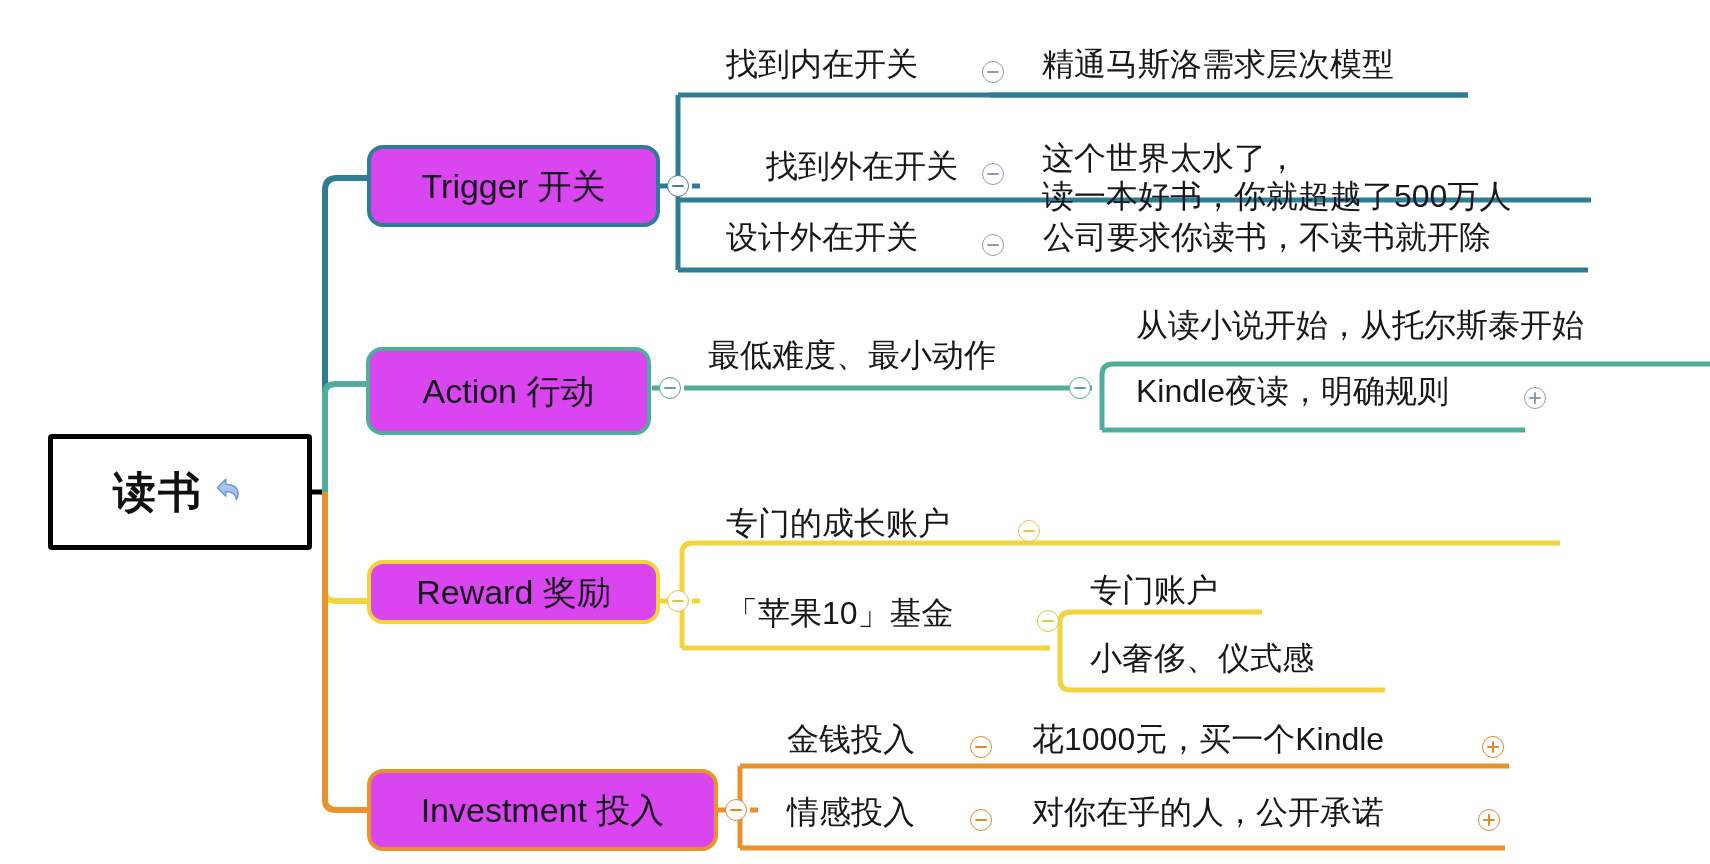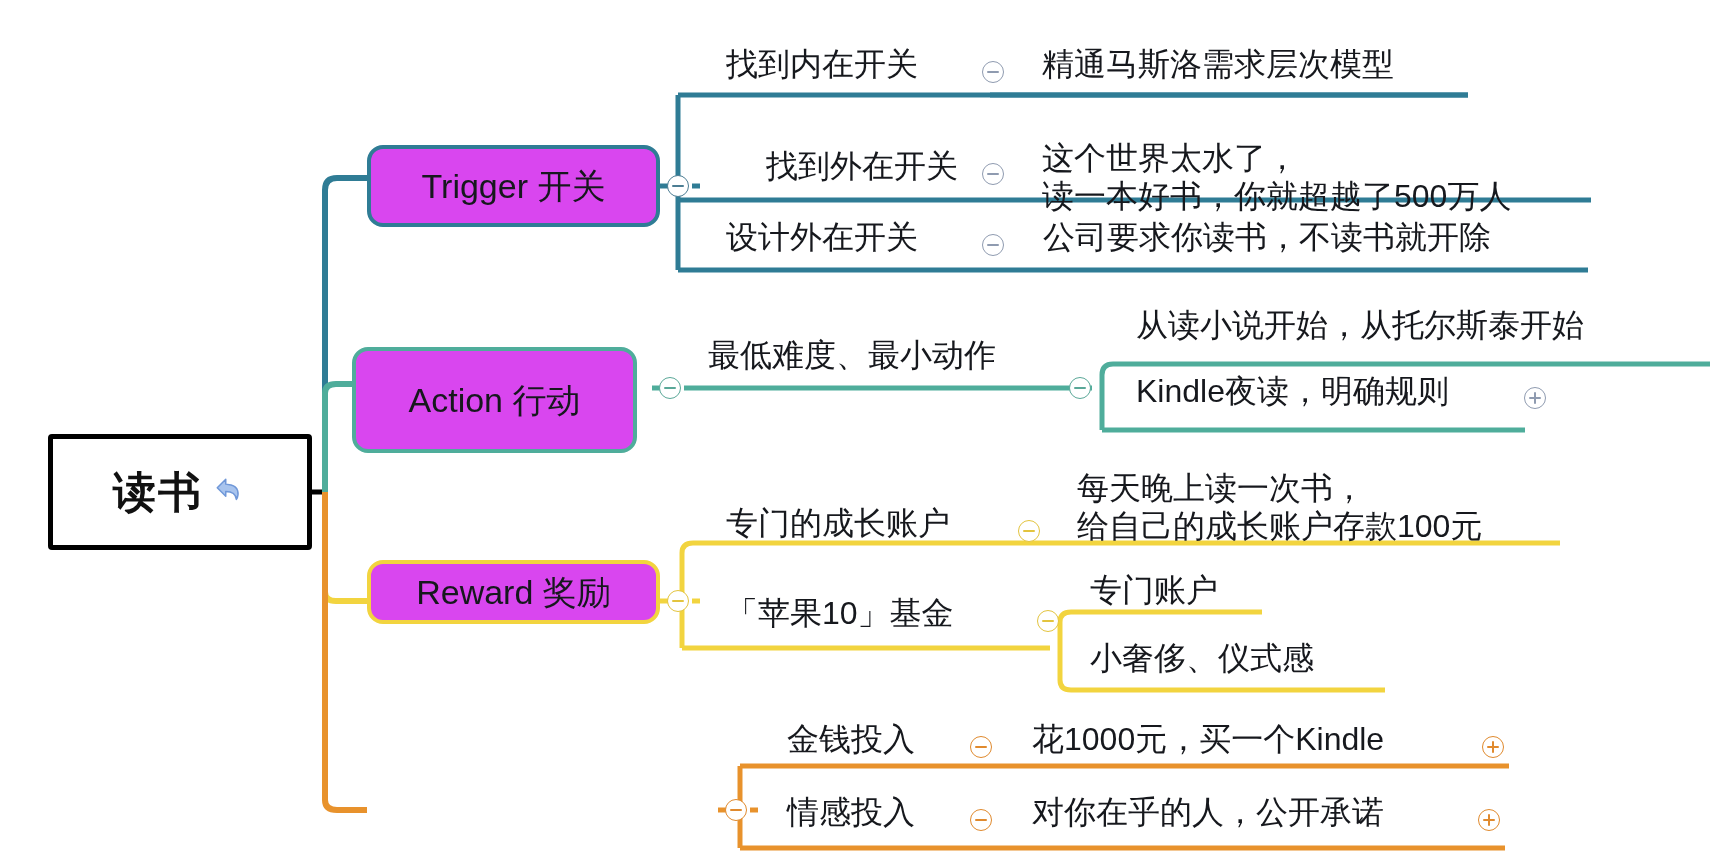--- a/index.html
+++ b/index.html
@@ -140,30 +140,33 @@
         <path d="M12 4 L4 12 L12 20 L12 15.5 C18 15.5 21.5 17.5 22 23 C25 18 24 11 17 9.4 L12 8.6 Z" fill="#a8c4ee" stroke="#6f97d8" stroke-width="1.4" stroke-linejoin="round"></path>
       </svg>
     </span>
   </div>
 
   <div class="l1-node" style="left:367px;top:145px;width:293px;height:82px;border-color:#2f7c95;">
     <span class="l1-label">Trigger 开关</span>
   </div>
   <div class="toggle c-teal" style="left:667px;top:175px;"></div>
 
-  <div class="l1-node" style="left:352px;top:347px;width:285px;height:106px;border-color:#4fad9b;">
+  <div class="l1-node" style="left:366px;top:347px;width:285px;height:88px;border-color:#4fad9b;">
     <span class="l1-label">Action 行动</span>
   </div>
   <div class="toggle c-green" style="left:659px;top:377px;"></div>
 
   <div class="l1-node" style="left:367px;top:560px;width:293px;height:64px;border-color:#f2d43f;">
     <span class="l1-label">Reward 奖励</span>
   </div>
   <div class="toggle c-yellow" style="left:667px;top:590px;"></div>
 
+  <div class="l1-node" style="left:367px;top:769px;width:351px;height:82px;border-color:#e8922c;">
+    <span class="l1-label">Investment 投入</span>
+  </div>
   <div class="toggle c-orange" style="left:725px;top:799px;"></div>
 
   <div class="txt t2" style="left:726px;top:46px;">找到内在开关</div>
   <div class="toggle c-grey" style="left:982px;top:61px;"></div>
   <div class="txt t3" style="left:1042px;top:46px;">精通马斯洛需求层次模型</div>
 
   <div class="txt t2" style="left:726px;top:148px;margin-left:40px;">找到外在开关</div>
   <div class="toggle c-grey" style="left:982px;top:163px;"></div>
   <div class="txt t3" style="left:1042px;top:126px;margin-top:14px;">这个世界太水了，
 读一本好书，你就超越了500万人</div>
@@ -173,22 +176,20 @@
   <div class="txt t3" style="left:996px;top:219px;margin-left:47px;">公司要求你读书，不读书就开除</div>
 
   <div class="txt t2" style="left:708px;top:337px;">最低难度、最小动作</div>
   <div class="toggle c-green" style="left:1069px;top:377px;"></div>
   <div class="txt t3" style="left:1136px;top:373px;">Kindle夜读，明确规则</div>
   <div class="txt t3" style="left:1136px;top:307px;">从读小说开始，从托尔斯泰开始</div>
   <div class="toggle plus c-grey" style="left:1524px;top:387px;"></div>
 
   <div class="txt t2" style="left:726px;top:505px;">专门的成长账户</div>
   <div class="toggle c-yellow" style="left:1018px;top:520px;"></div>
-  <div class="txt t3" style="left:1077px;top:470px;">每天晚上读一次书，
-给自己的成长账户存款100元</div>
 
   <div class="txt t2" style="left:726px;top:595px;">「苹果10」基金</div>
   <div class="toggle c-yellow" style="left:1037px;top:610px;"></div>
   <div class="txt t3" style="left:1090px;top:572px;">专门账户</div>
   <div class="txt t3" style="left:1090px;top:640px;">小奢侈、仪式感</div>
 
   <div class="txt t2" style="left:787px;top:721px;">金钱投入</div>
   <div class="toggle c-orange" style="left:970px;top:736px;"></div>
   <div class="txt t3" style="left:1032px;top:721px;">花1000元，买一个Kindle</div>
   <div class="toggle plus c-orange" style="left:1482px;top:736px;"></div>

